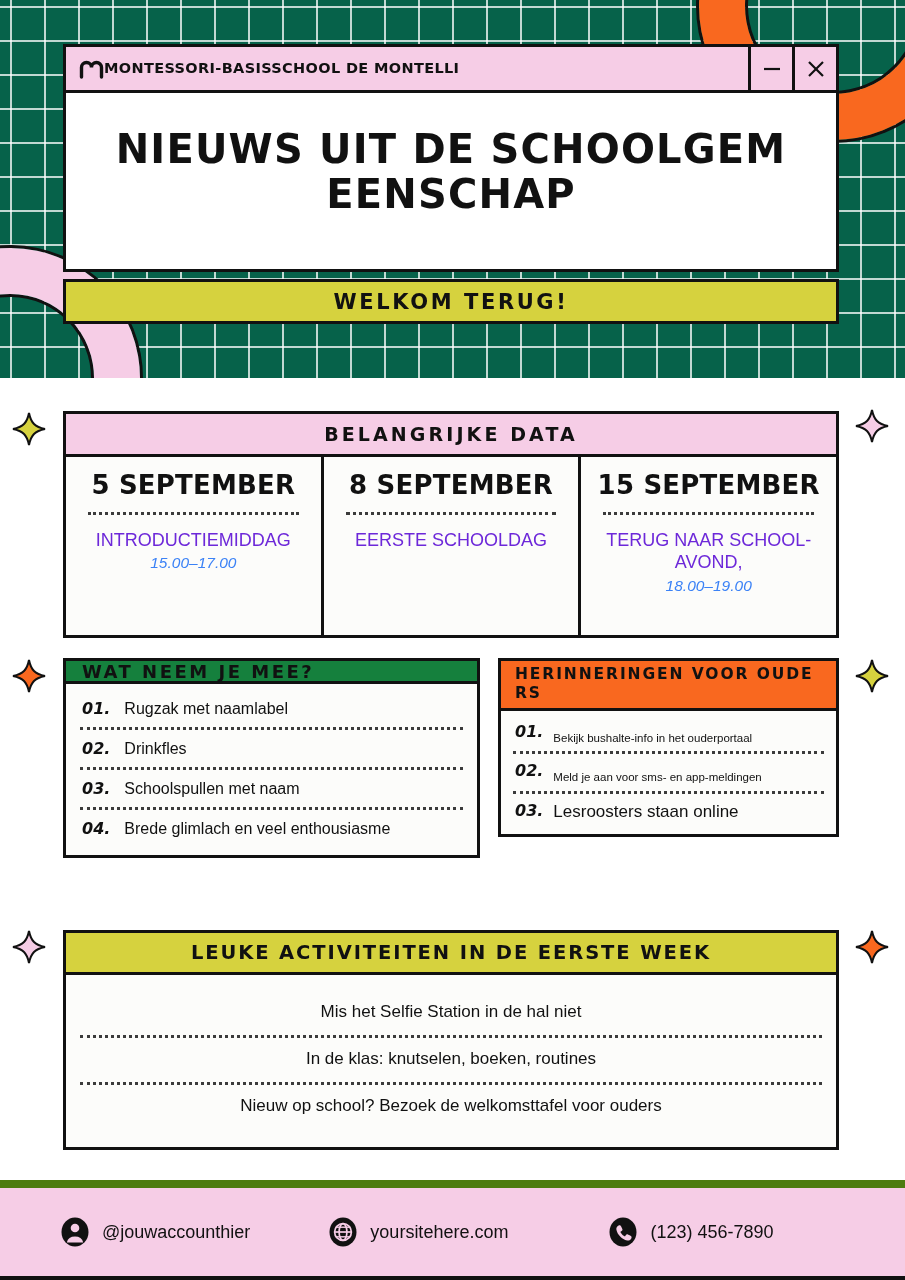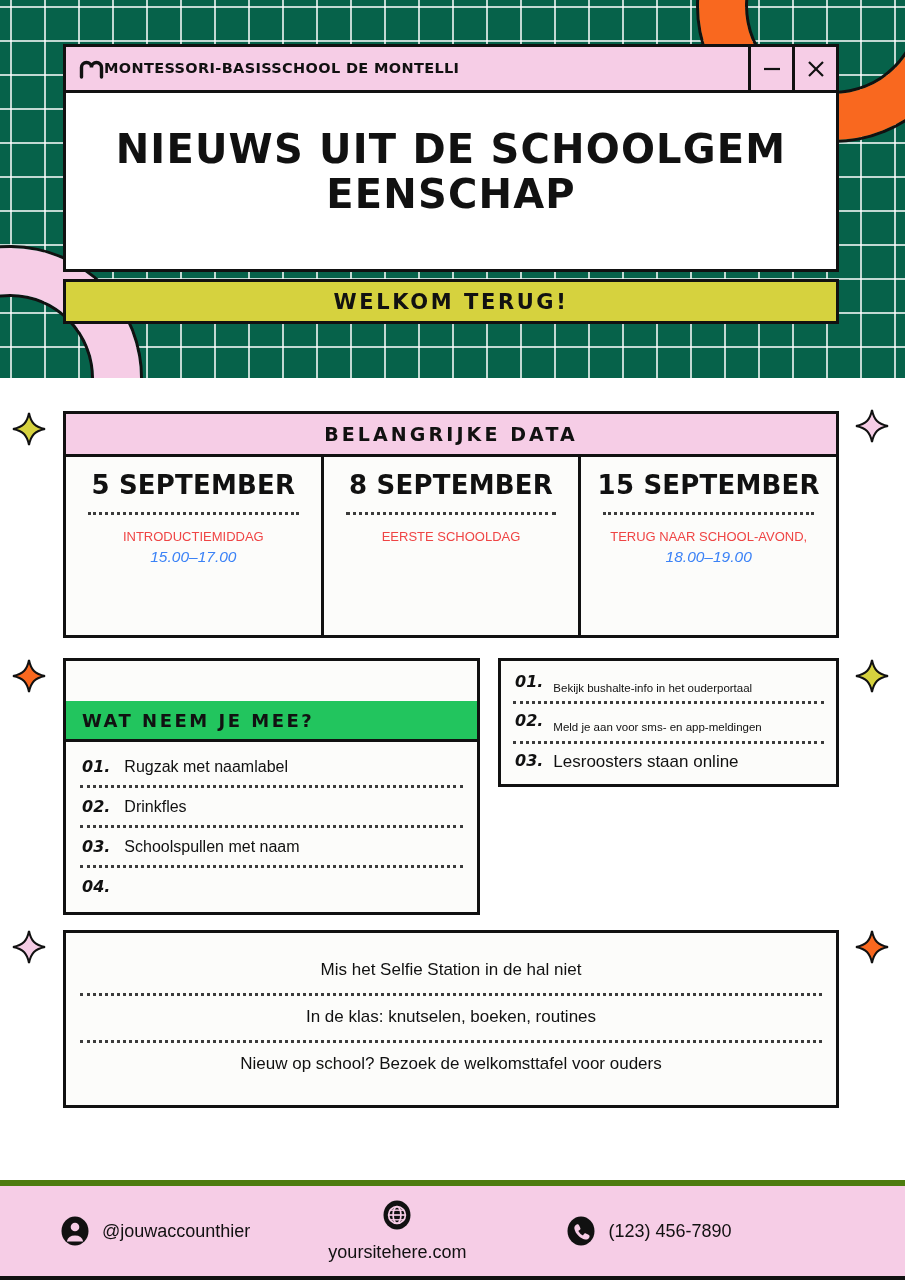--- a/index.html
+++ b/index.html
@@ -179,41 +179,40 @@
     word-break: break-all;
     letter-spacing: .2px;
   }
   .dotrule {
     border-top: 3px dotted #3b3b3b;
     margin: 11px 10px 14px;
     height: 0;
   }
   .date-label {
     font-family: "Liberation Sans", sans-serif;
-    font-size: 13px;
-    color: #ef4444;
+    font-size: 18px;
+    color: #6d28d9;
     line-height: 1.25;
   }
   .date-time {
     font-family: "Liberation Sans", sans-serif;
     font-style: italic;
     font-size: 15.5px;
     color: #3b82f6;
     margin-top: 3px;
   }
 
   
   #bring-panel { left: 63px; top: 658px; width: 417px; }
   #bring-panel .panel-head {
-    background: #22c55e;
-    height: 41px;
+    background: #15803d;
+    height: 23px;
     padding: 0 16px;
     font-size: 18px;
     letter-spacing: 2.5px;
-    margin-top: 40px;
   }
   .numlist { padding: 6px 14px 8px; }
   .numrow {
     display: flex;
     align-items: baseline;
     gap: 14px;
     padding: 9px 2px 8px;
   }
   .numrow .num {
     font-family: "DejaVu Sans", sans-serif;
@@ -277,32 +276,32 @@
     width: 34px; height: 34px;
   }
   .star svg { display: block; }
 
   
   .footer {
     position: absolute;
     left: 0; bottom: 0;
     width: 905px; height: 100px;
     background: #f6cde6;
-    border-top: 6px solid #4d7c0f;
+    border-top: 8px solid #4d7c0f;
     border-bottom: 4px solid #111;
     display: flex;
     align-items: center;
   }
   .foot-item {
     display: flex;
     align-items: center;
     gap: 12px;
   }
   #foot-social { margin-left: 60px; }
-  #foot-web    { margin-left: 78px; flex-direction: column; }
+  #foot-web    { margin-left: 78px; }
   #foot-phone  { margin-left: 100px; }
   .foot-icon { flex: 0 0 auto; width: 30px; height: 30px; }
   .foot-icon svg { display: block; }
   .foot-text {
     font-family: "Liberation Sans", sans-serif;
     font-size: 18px;
     color: #111;
     white-space: nowrap;
   }
 </style>
@@ -395,26 +394,28 @@
       <div class="listrule"></div>
 
       <div class="numrow">
         <span class="num">03.</span>
         <span class="txt">Schoolspullen met naam</span>
       </div>
       <div class="listrule"></div>
 
       <div class="numrow">
         <span class="num">04.</span>
+        <span class="txt">Brede glimlach en veel enthousiasme</span>
       </div>
 
     </div>
   </div>
 
   <div class="panel" id="remind-panel">
+    <div class="panel-head">HERINNERINGEN VOOR OUDERS</div>
     <div class="numlist">
 
       <div class="numrow">
         <span class="num">01.</span>
         <span class="txt">Bekijk bushalte-info in het ouderportaal</span>
       </div>
       <div class="listrule"></div>
 
       <div class="numrow">
         <span class="num">02.</span>
@@ -424,20 +425,21 @@
 
       <div class="numrow big">
         <span class="num">03.</span>
         <span class="txt">Lesroosters staan online</span>
       </div>
 
     </div>
   </div>
 
   <div class="panel" id="fun-panel">
+    <div class="panel-head">LEUKE ACTIVITEITEN IN DE EERSTE WEEK</div>
     <div class="funlist">
       <div class="funrow">Mis het Selfie Station in de hal niet</div>
       <div class="listrule"></div>
       <div class="funrow">In de klas: knutselen, boeken, routines</div>
       <div class="listrule"></div>
       <div class="funrow">Nieuw op school? Bezoek de welkomsttafel voor ouders</div>
     </div>
   </div>
 
   <div class="star" style="left:12px;  top:412px;">

